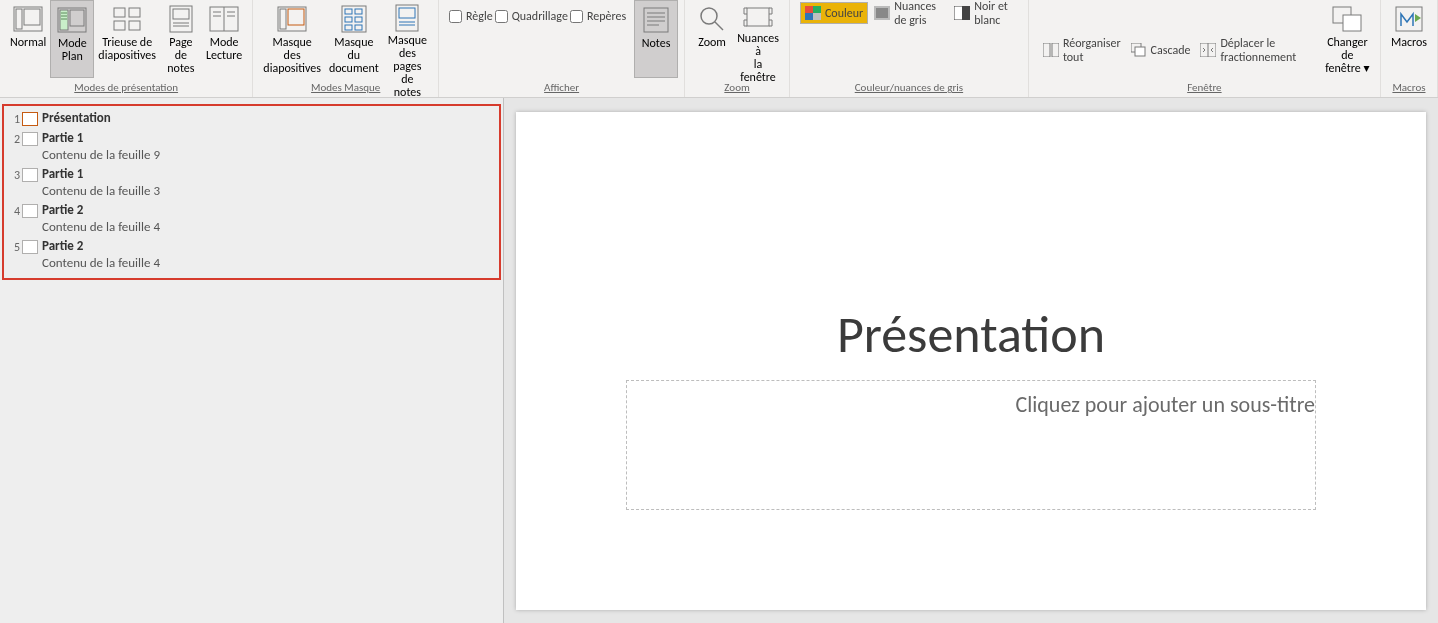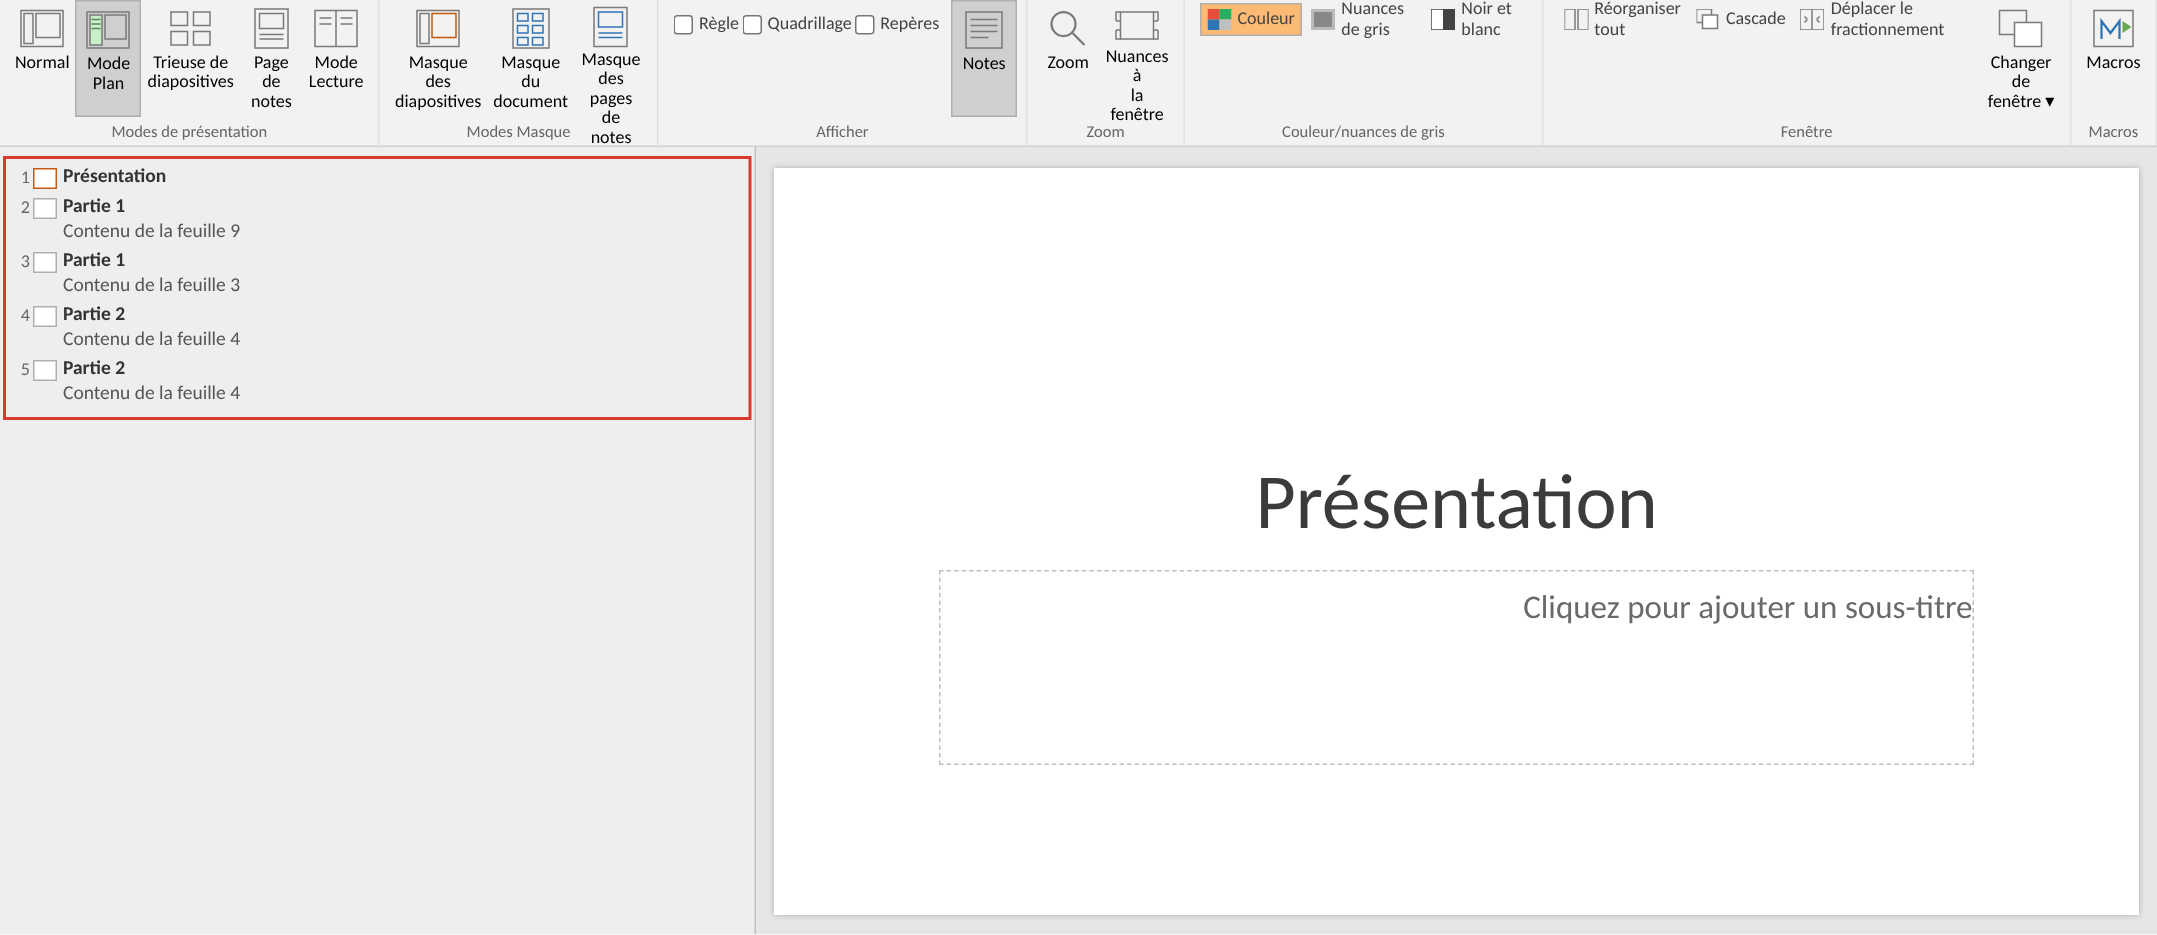--- a/index.html
+++ b/index.html
@@ -1,30 +1,30 @@
 <!DOCTYPE html>
 <html><head>
 <meta charset="utf-8">
 <style>
   * { box-sizing: border-box; margin: 0; padding: 0; }
   body { font-family: "Segoe UI", Calibri, sans-serif; font-size: 12px; color: #444; width: 1438px; height: 623px; background: #fff; overflow: hidden; }
   .ribbon { display: flex; background: #f3f2f1; border-bottom: 1px solid #d0cfce; height: 98px; }
   .group { display: flex; flex-direction: column; align-items: center; border-right: 1px solid #e1dfdd; padding: 0 6px; }
   .group-buttons { display: flex; align-items: flex-start; flex: 1; }
-  .group-label { font-size: 11px; color: #666; padding: 2px 0 3px; text-align: center; white-space: nowrap; }
+  .group-label { font-size: 11px; color: #666; padding: 2px 0 3px; text-align: center; white-space: nowrap; text-decoration: underline; }
   .big-btn { display: flex; flex-direction: column; align-items: center; justify-content: flex-start; padding: 4px 4px 0; cursor: default; text-align: center; height: 78px; }
   .big-btn.active { background: #d0cece; border: 1px solid #b0afae; }
   .big-btn .ic { width: 34px; height: 30px; margin-bottom: 2px; display:flex;align-items:center;justify-content:center; }
   .big-btn .lbl { font-size: 12px; line-height: 13px; color: #000000; white-space: pre-line; }
   .mid-col { display:flex; flex-direction:row; padding:5px 4px; gap:2px; }
   .chk-row { display:flex; align-items:center; gap:4px; font-size:12px; color:#444; height:22px; }
   .chk-row input { width:13px; height:13px; }
   .small-row { display:flex; align-items:center; gap:4px; font-size:12px; color:#444; height:22px; padding:0 4px; }
   .small-row .sic { width:16px; height:16px; display:flex;align-items:center;justify-content:center; }
-  .small-row.color-active { background:#fdba74; border:1px solid #b0afae; }
+  .small-row.color-active { background:#eab308; border:1px solid #b0afae; }
   .dialog-launcher { position:relative; width:100%; }
 
   .workspace { display:flex; height:525px; background:#e6e6e6; }
   .outline-pane { width:505px; background:#eeeeee; border-right:1px solid #c0c0c0; padding:4px 0; }
   .outline-box { border:2px solid #d63b2d; padding:2px 4px 6px; margin:2px; background:#eeeeee; }
   .ol-item { display:flex; align-items:flex-start; padding:2px 0; }
   .ol-num { width:12px; text-align:right; color:#666; font-size:12px; padding-top:2px; }
   .ol-ico { width:16px; height:14px; margin:2px 4px 0 2px; border:1px solid #b0afae; background:#fff; }
   .ol-ico.current { border:1.5px solid #c55a11; background:#fff; }
   .ol-txt { flex:1; }
@@ -244,21 +244,21 @@
             </span>
           <span>Noir et blanc</span>
         </div>
       </div>
     </div>
     <div class="group-label">Couleur/nuances de gris</div>
   </div>
 
   <div class="group">
     <div class="group-buttons">
-      <div class="mid-col" style="padding-top:2px;">
+      <div class="mid-col" style="padding-top:2px;margin-top:37px;">
         <div class="small-row">
           <span class="sic">
               <svg width="16" height="14">
                 <rect x="0" y="0" width="7" height="14" fill="none" stroke="#7a7a7a"></rect>
                 <rect x="9" y="0" width="7" height="14" fill="none" stroke="#7a7a7a"></rect>
               </svg>
             </span>
           <span>Réorganiser tout</span>
         </div>
         <div class="small-row">

